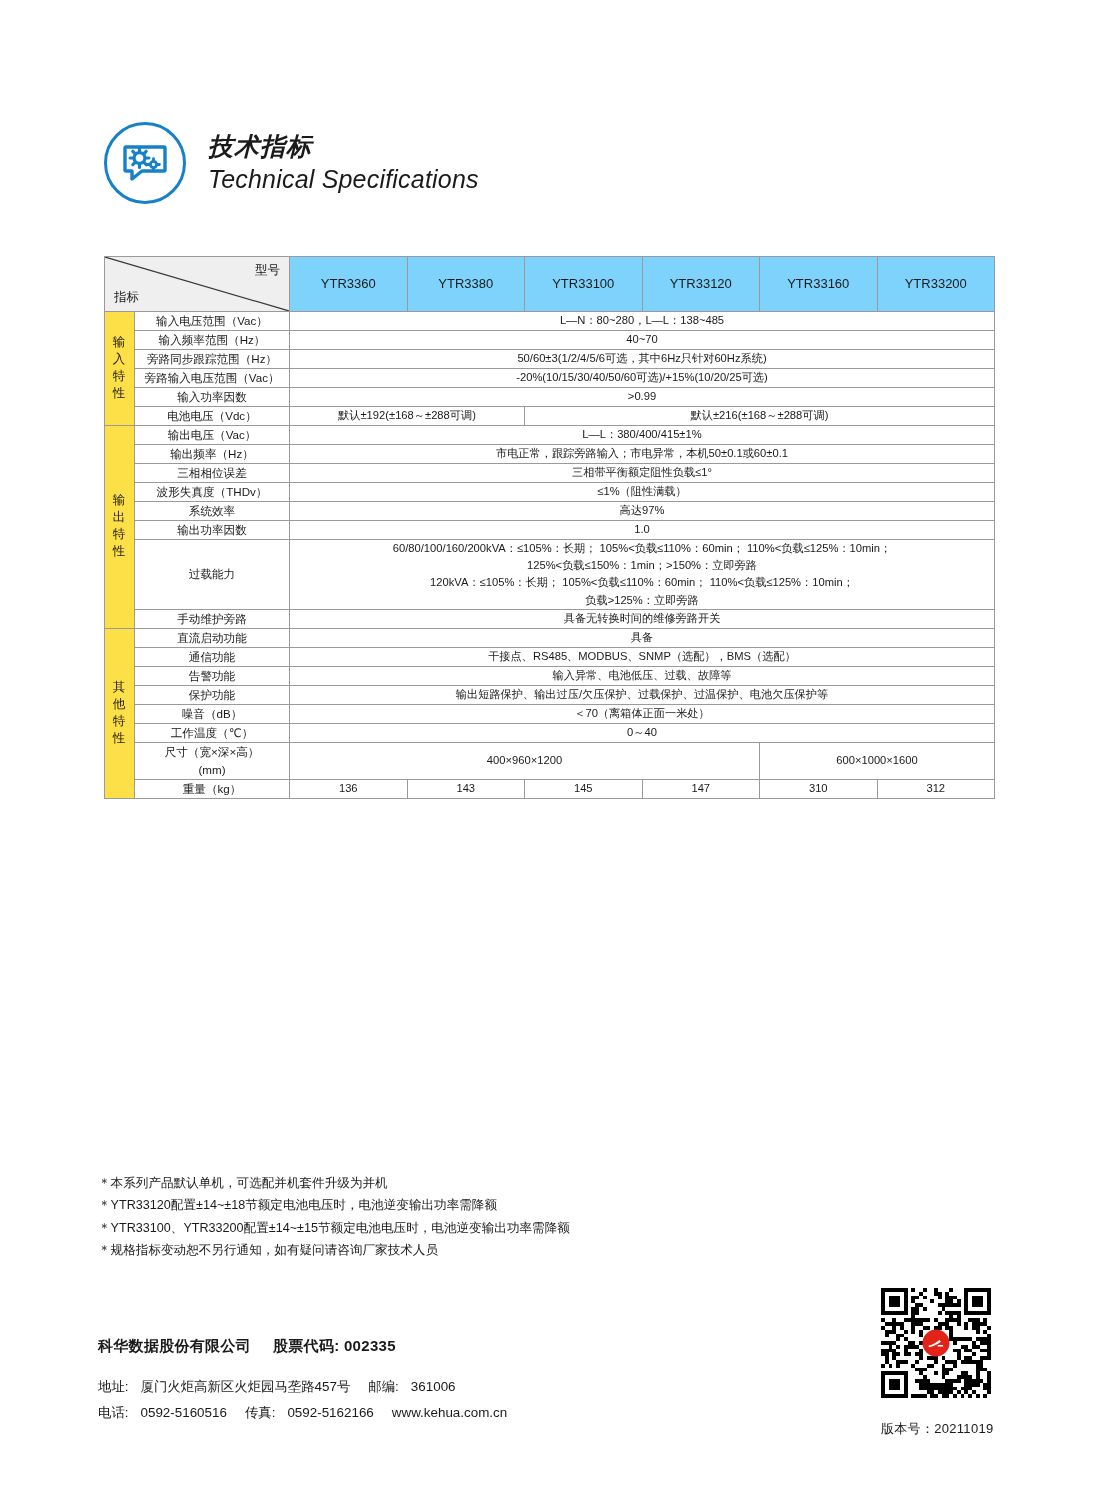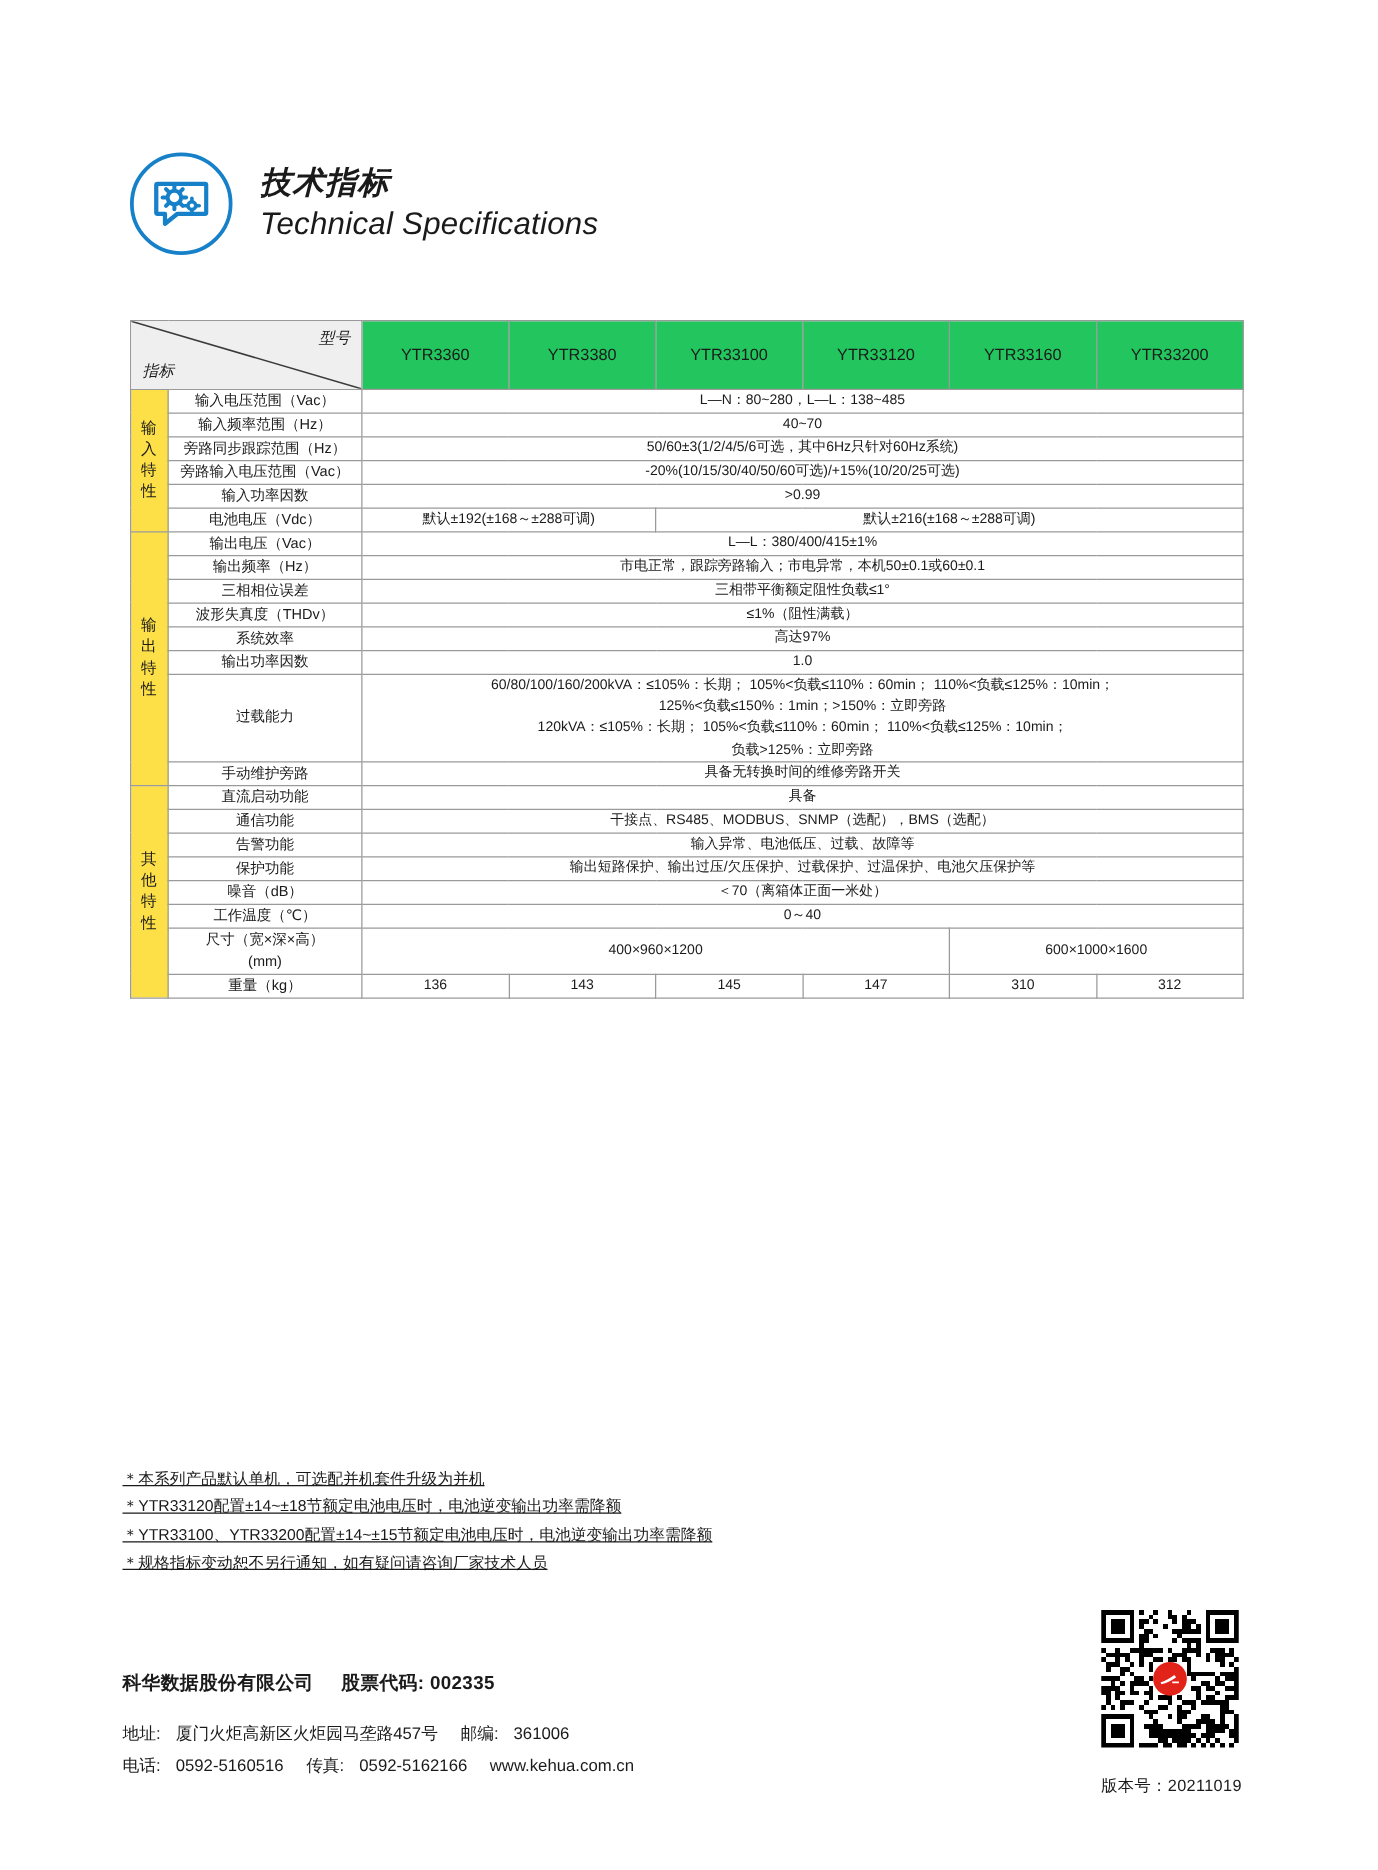--- a/index.html
+++ b/index.html
@@ -88,42 +88,41 @@
     width: 14px;
     word-break: break-all;
     line-height: 1.35;
   }
   .corner-cell {
     background: #efefef;
     height: 54px;
     position: relative;
     padding: 0;
     width: 185px;
-    font-style: italic;
   }
   .corner-cell .diag {
     position: absolute;
     inset: 0;
     width: 100%;
     height: 100%;
   }
   .corner-cell .cl-model {
     position: absolute;
     right: 9px;
     top: 4px;
     font-size: 12.5px;
   }
   .corner-cell .cl-spec {
     position: absolute;
     left: 9px;
     bottom: 4px;
     font-size: 12.5px;
   }
   .model-head {
-    background: #22c55e;
+    background: #7dd3fc;
     font-size: 13px;
     height: 54px;
   }
   .row-label {
     width: 155px;
     font-size: 11.6px;
     padding: 7px 4px;
     margin-left: 28px;
   }
   .val {
@@ -132,21 +131,20 @@
   .overload { line-height: 1.75; padding: 11px 6px; font-size: 11.2px; }
 
   
   .footnotes {
     position: absolute;
     left: 98px;
     top: 1172px;
     font-size: 12.6px;
     line-height: 1.78;
     color: #1a1a1a;
-    text-decoration: underline;
   }
 
   
   .footer-company {
     position: absolute;
     left: 98px;
     top: 1337px;
     font-size: 15px;
     font-weight: bold;
     letter-spacing: 0.3px;

